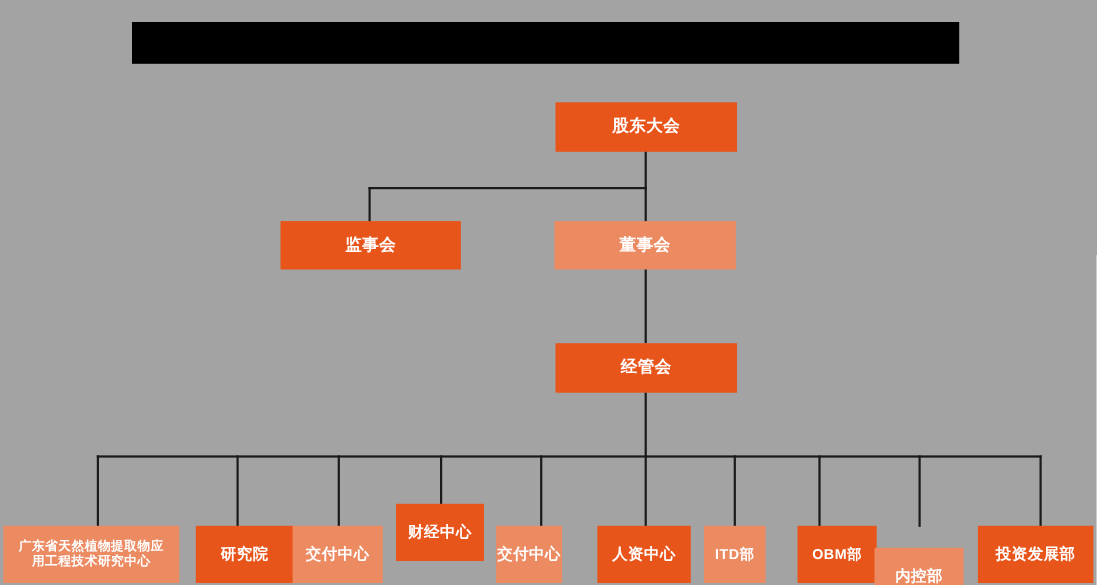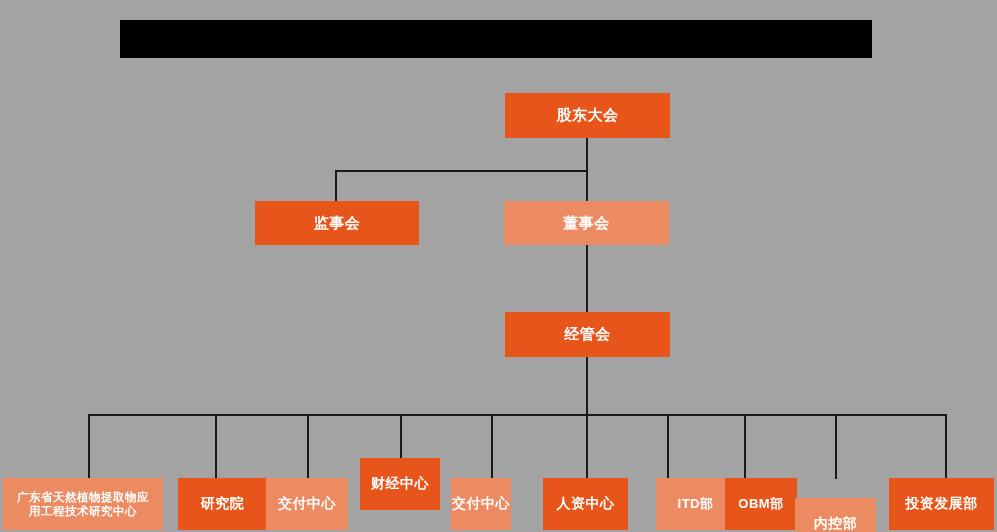--- a/index.html
+++ b/index.html
@@ -105,21 +105,21 @@
   <div class="node dark node-md" style="left:178px; top:478px; width:89px; height:52px;">研究院</div>
 
   <div class="node light node-md" style="left:266px; top:478px; width:82px; height:52px;">交付中心</div>
 
   <div class="node dark node-md" style="left:360px; top:458px; width:80px; height:52px;">财经中心</div>
 
   <div class="node light node-md" style="left:451px; top:478px; width:60px; height:52px;">交付中心</div>
 
   <div class="node dark node-md" style="left:543px; top:478px; width:85px; height:52px;">人资中心</div>
 
-  <div class="node light node-sm" style="left:640px; top:478px; width:79px; height:52px;margin-left:16px;">ITD部</div>
+  <div class="node light node-sm" style="left:640px; top:478px; width:56px; height:52px;">ITD部</div>
 
   <div class="node dark node-sm" style="left:709px; top:478px; width:72px; height:52px;margin-left:16px;">OBM部</div>
 
   <div class="node light node-md" style="left:795px; top:478px; width:81px; height:52px;margin-top:20px;">内控部</div>
 
   <div class="node dark node-md" style="left:889px; top:478px; width:105px; height:52px;">投资发展部</div>
 
 </div>
 
 </body></html>

